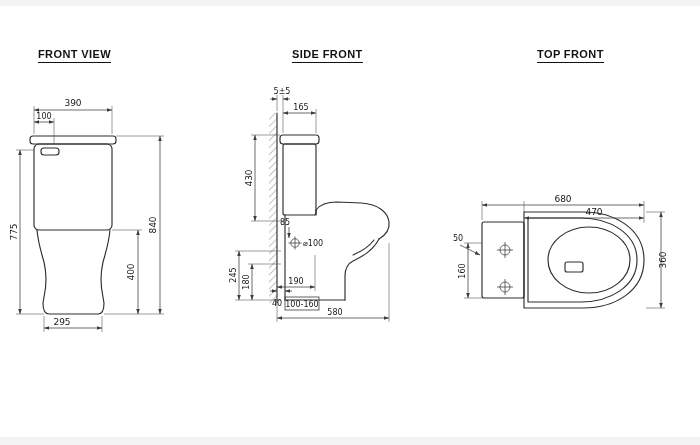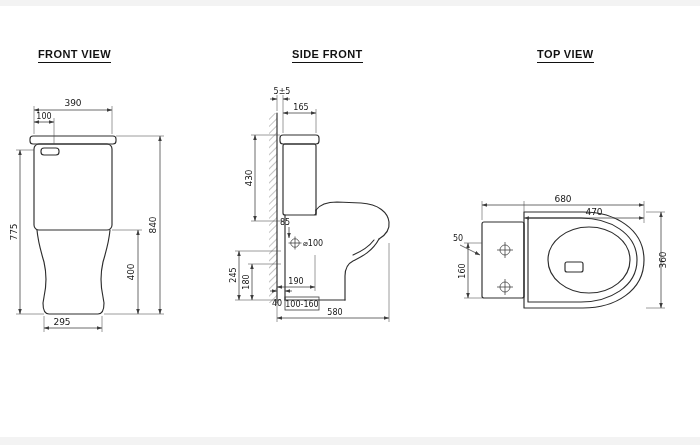--- a/index.html
+++ b/index.html
@@ -22,21 +22,21 @@
 </head>
 <body>
 
 <div class="page">
 
   <div class="edge top"></div>
   <div class="edge bottom"></div>
 
   <div class="view-title" style="left:38px">FRONT VIEW</div>
   <div class="view-title" style="left:292px">SIDE FRONT</div>
-  <div class="view-title" style="left:537px">TOP VIEW</div>
+  <div class="view-title" style="left:537px">TOP FRONT</div>
 
   <svg style="left:8px;top:92px" width="180" height="255" viewBox="0 0 180 255">
     <defs>
       <marker id="fm" markerWidth="7" markerHeight="5" refX="7" refY="2.5" orient="auto-start-reverse">
         <path d="M0,0L7,2.5L0,5Z" fill="#3c3c3c"></path>
       </marker>
     </defs>
 
     <g>
       <rect class="obj" x="22" y="44" width="86" height="8" rx="3"></rect>

